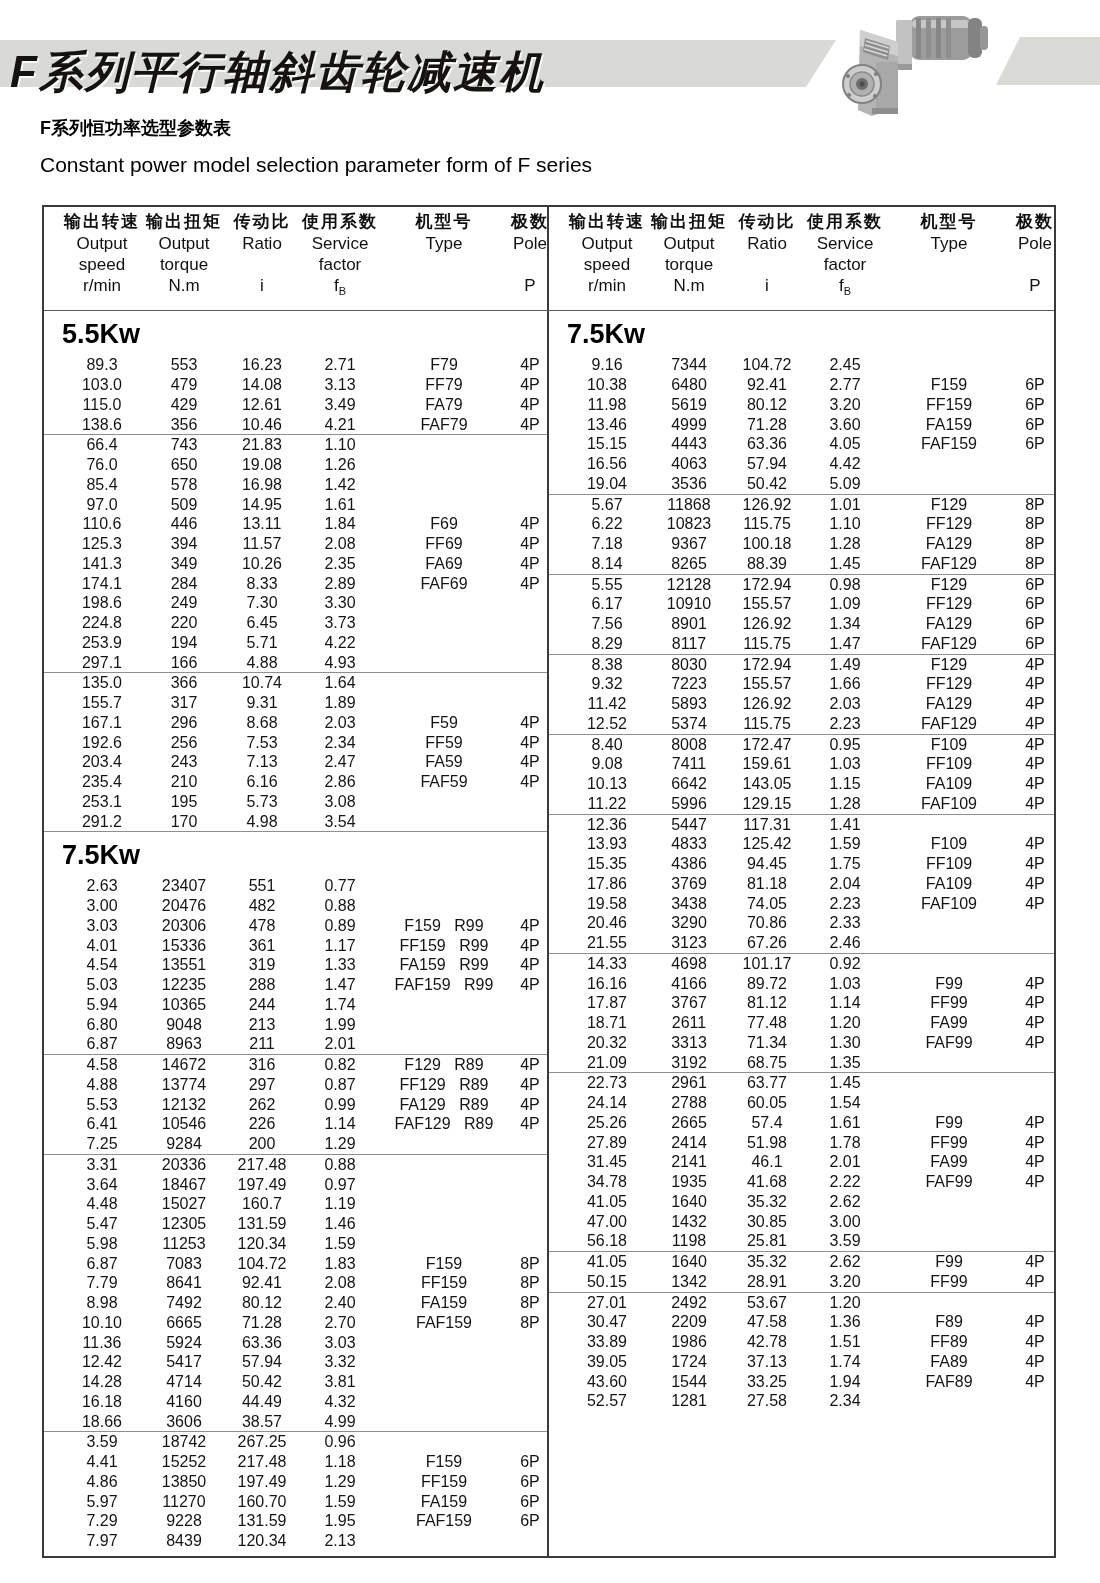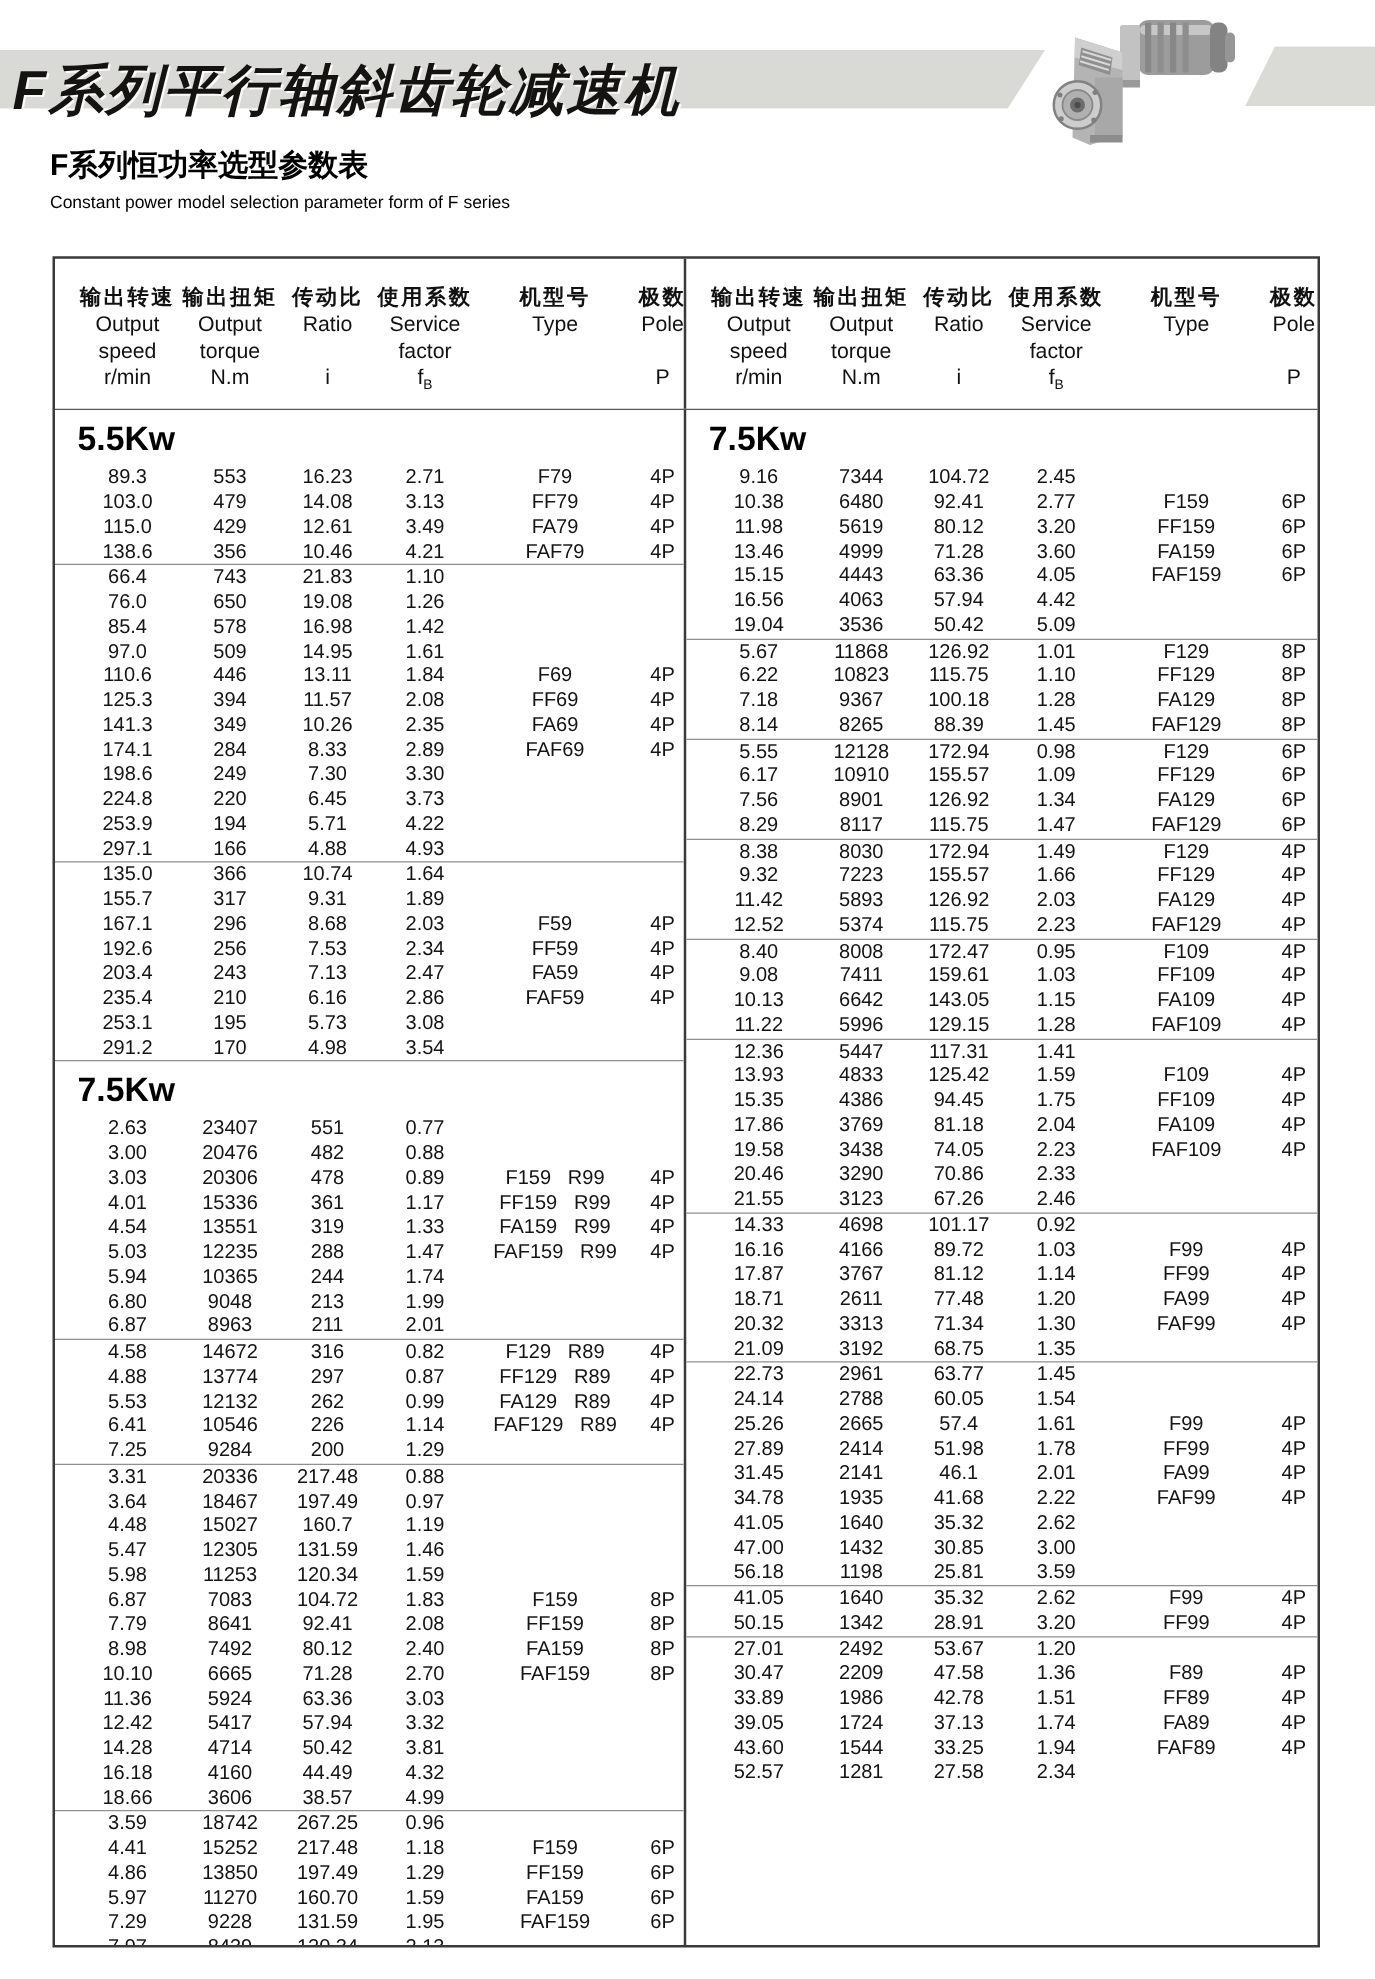--- a/index.html
+++ b/index.html
@@ -19,33 +19,33 @@
     clip-path:polygon(24px 0,100% 0,100% 100%,0 100%);
   }
   .banner-title{
     position:absolute;left:10px;top:43px;
     font-size:44px;font-weight:bold;font-style:italic;letter-spacing:2px;color:#151310;
     text-shadow:1.5px 1.5px 0 rgba(255,255,255,.85);
     white-space:nowrap;
   }
   .motor{position:absolute;left:832px;top:4px;}
   
-  .title-zh{position:absolute;left:40px;top:116px;font-size:24px;font-weight:bold;color:#000;}
-  .title-en{position:absolute;left:40px;top:153px;font-size:14px;color:#000;}
+  .title-zh{position:absolute;left:40px;top:116px;font-size:18px;font-weight:bold;color:#000;}
+  .title-en{position:absolute;left:40px;top:153px;font-size:21px;color:#000;}
   
   .table{
     position:absolute;left:42px;top:205px;width:1014px;height:1353px;
     border:2px solid #3a3a3a;box-sizing:border-box;
     display:flex;flex-direction:column;background:#fff;
   }
   .thead{display:flex;border-bottom:1.5px solid #5a5a5a;}
   .thalf{
     width:50%;box-sizing:border-box;
     display:grid;grid-template-columns:84px 80px 76px 80px 128px 44px;
-    padding:20px 0 8px 16px;
+    padding:4px 0 8px 16px;
   }
   .thalf.left{border-right:2px solid #3a3a3a;}
   .hcol{text-align:center;}
   .hline{font-size:17px;line-height:21px;white-space:nowrap;}
   .hline.zh{font-weight:bold;font-size:17px;line-height:22px;letter-spacing:2px;}
   .hline.unit sub{font-size:11px;}
   .tbody{display:flex;flex:1;min-height:0;}
   .bhalf{width:50%;box-sizing:border-box;overflow:hidden;}
   .bhalf.left{border-right:2px solid #3a3a3a;}
   .power-title{font-size:27px;font-weight:bold;line-height:30px;padding:8px 0 6px 18px;color:#000;}

